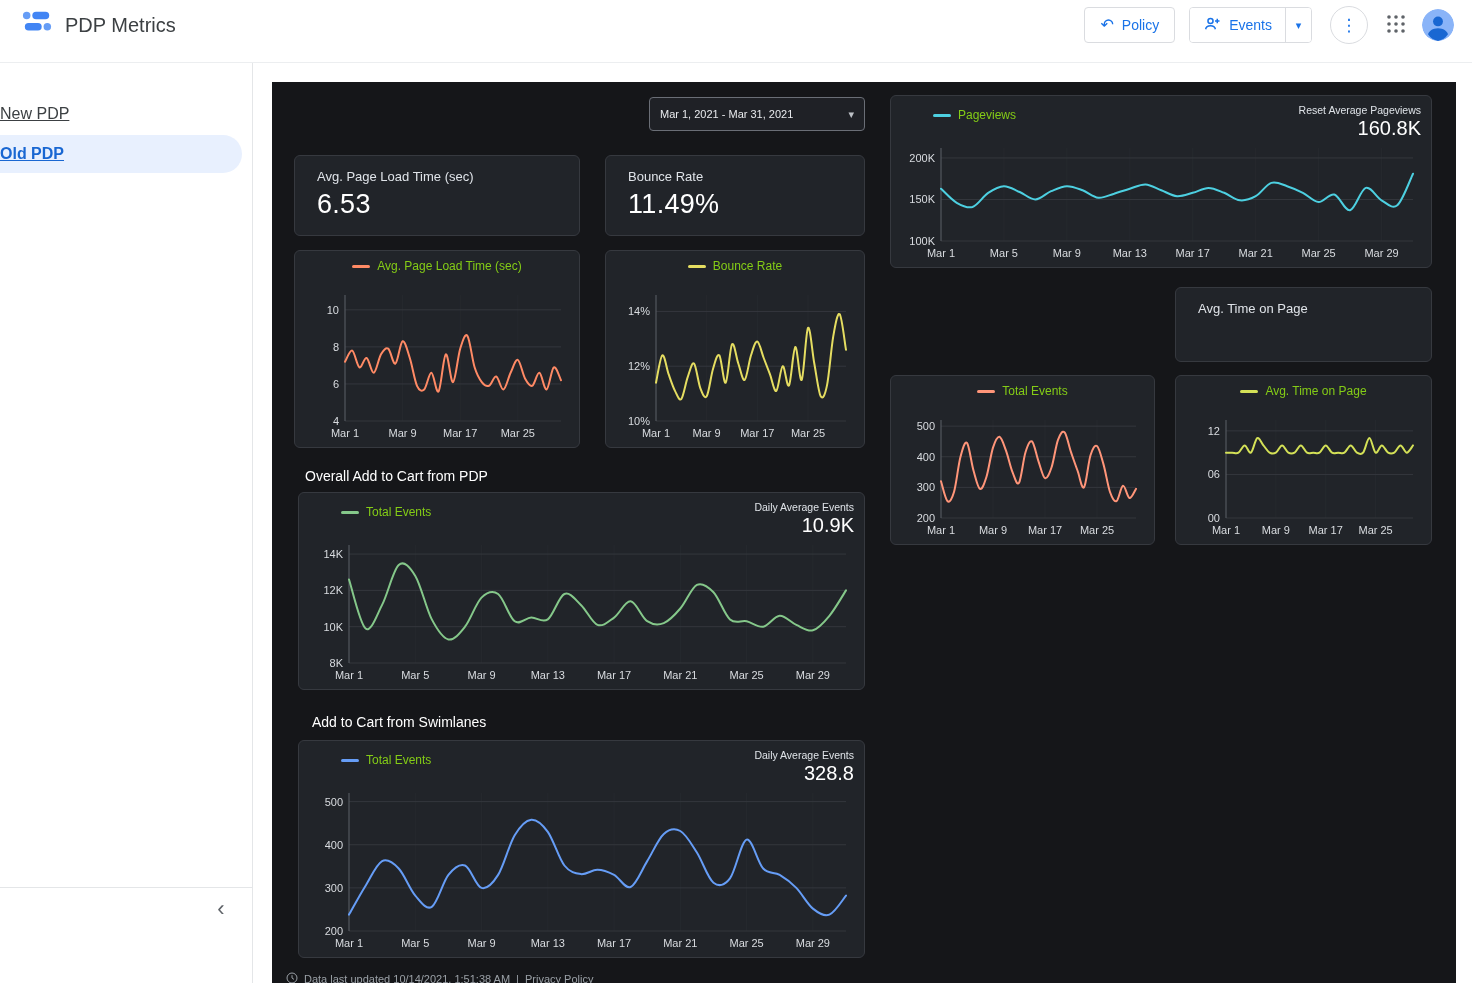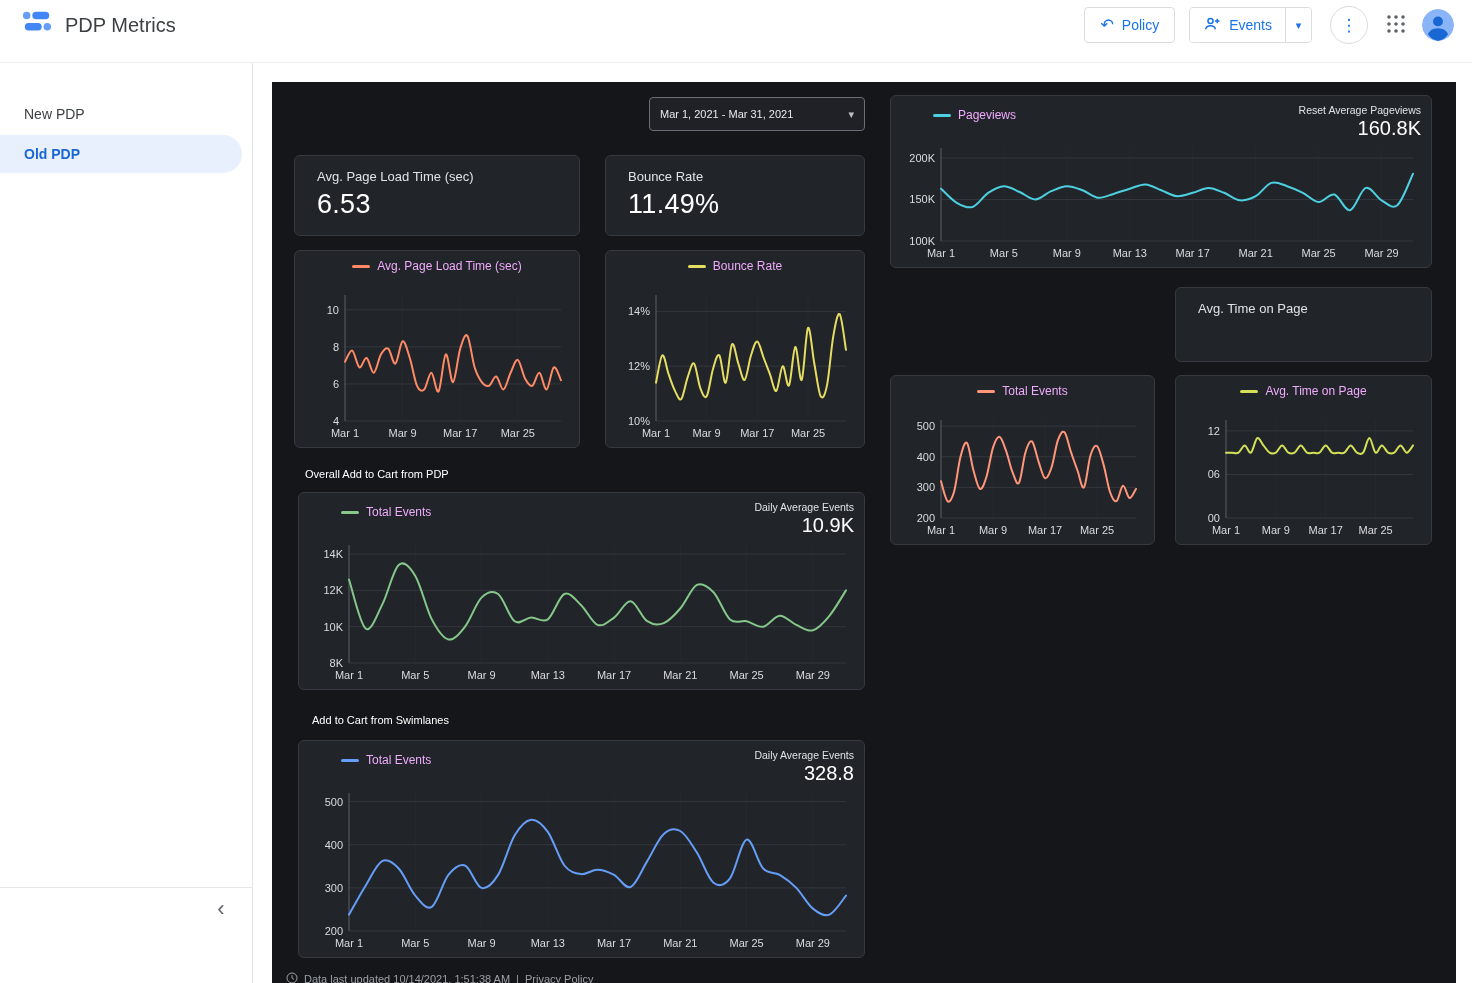--- a/index.html
+++ b/index.html
@@ -25,22 +25,22 @@
                  font-size:11px; cursor:pointer; }
   .circle-btn { width:38px; height:38px; margin-left:18px; border:1px solid #dadce0; border-radius:50%;
                 background:#fff; color:#1a73e8; font-size:17px; line-height:1; cursor:pointer; }
   .apps-btn { margin-left:18px; background:none; border:none; cursor:pointer; display:flex; align-items:center; }
   .avatar { width:32px; height:32px; margin-left:16px; border-radius:50%; overflow:hidden; cursor:pointer; }
 
   
   .body { flex:1; display:flex; min-height:0; }
   aside { width:253px; flex:0 0 auto; background:#fff; border-right:1px solid #e4e6e8; position:relative; }
   .side-list { padding-top:30px; }
-  .side-item { height:38px; display:flex; align-items:center; padding-left:24px; margin:2px 10px 2px 0;
-               font-size:14px; color:#3c4043; cursor:pointer; border-radius:0 19px 19px 0; }
+  .side-item { height:38px; display:flex; align-items:center; margin:2px 10px 2px 0;
+               font-size:16px; color:#3c4043; cursor:pointer; border-radius:0 19px 19px 0;text-decoration:underline; }
   .side-item.selected { background:#e8f0fe; color:#1967d2; font-weight:bold; }
   .side-footer { position:absolute; left:0; right:0; bottom:0; height:96px; border-top:1px solid #e4e6e8;
                  display:flex; justify-content:flex-end; align-items:flex-start; padding:6px 16px; }
   .collapse-btn { background:none; border:none; color:#5f6368; font-size:22px; line-height:1; cursor:pointer;
                   width:30px; height:30px; }
 
   .content { flex:1; min-width:0; background:#fff; padding:19px 16px 0 19px; }
 
   
   .canvas { position:relative; width:100%; height:100%; background:#151619; overflow:hidden; }
@@ -57,35 +57,35 @@
   .scorecard { padding:13px 22px; }
   .sc-label { font-size:13px; color:#dfe3e8; margin-bottom:5px; }
   .sc-value { font-size:27px; color:#fff; letter-spacing:.3px; }
 
   .chart-card { display:flex; flex-direction:column; padding:8px 10px 6px; }
   .chart-head { display:flex; align-items:flex-start; min-height:28px; }
   .chart-head.center { justify-content:center; }
   .chart-head.inset .legend { margin-left:32px; margin-top:4px; }
   .legend { display:flex; align-items:center; gap:7px; }
   .swatch { width:18px; height:3px; border-radius:2px; background:#888; }
-  .legend-label { font-size:12px; color:#f0abfc; }
+  .legend-label { font-size:12px; color:#84cc16; }
   .corner { margin-left:auto; text-align:right; }
   .corner-title { font-size:10.5px; color:#dfe3e8; }
   .corner-value { font-size:20px; color:#fff; margin-top:1px; }
   .plot { flex:1; min-height:0; }
   .plot svg { display:block; }
   .plot text { font-family:"Liberation Sans", sans-serif; font-size:11px; fill:#d9dce0; }
   .plot .ytick { text-anchor:end; }
   .plot .xtick { text-anchor:middle; }
   .plot .grid { stroke:#34373d; stroke-width:1; }
   .plot .vgrid { stroke:#26292e; stroke-width:1; }
   .plot .axis { stroke:#5b5e66; stroke-width:1; }
   .plot .series { fill:none; stroke-width:2; stroke-linejoin:round; stroke-linecap:round; }
 
-  .section-title { position:absolute; font-size:11px; font-weight:500; color:#fff; }
+  .section-title { position:absolute; font-size:14px; font-weight:500; color:#fff; }
 
   .canvas-footer { position:absolute; left:14px; top:890px; display:flex; align-items:center; gap:6px;
                    font-size:11px; color:#9aa0a6; white-space:nowrap; }
 </style>
 </head>
 <body>
 
 <div class="app">
 
   <header>

